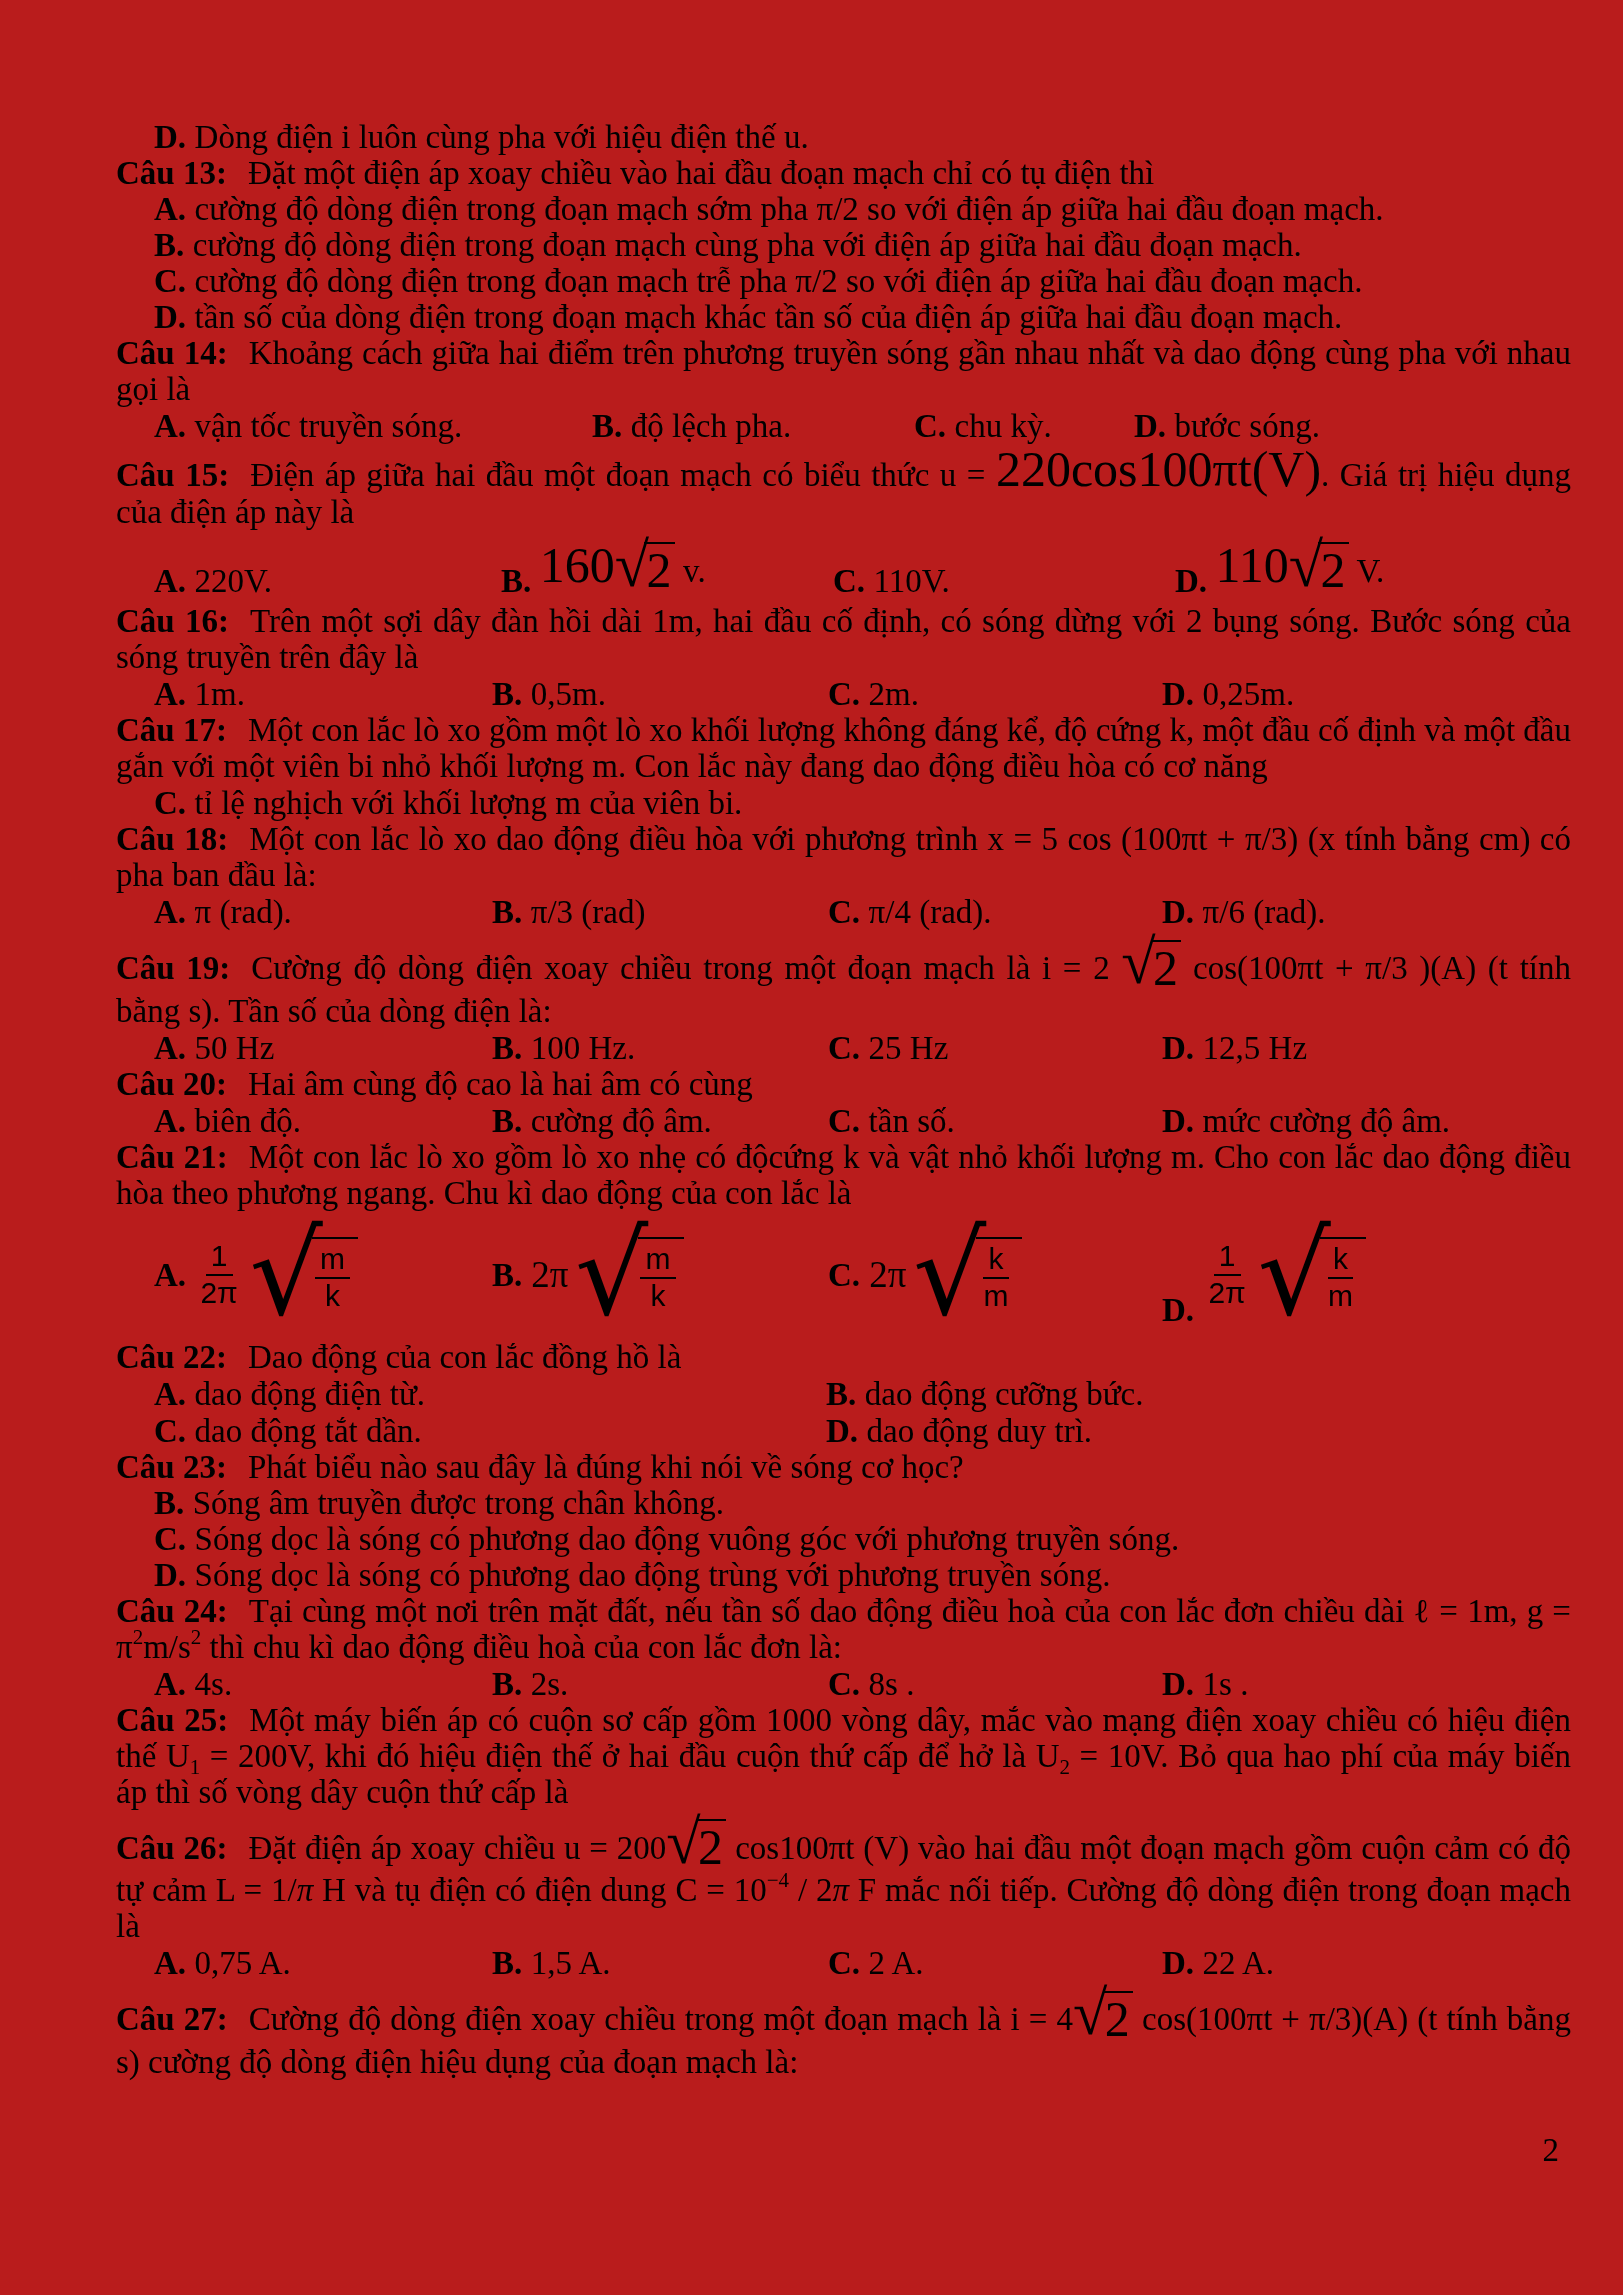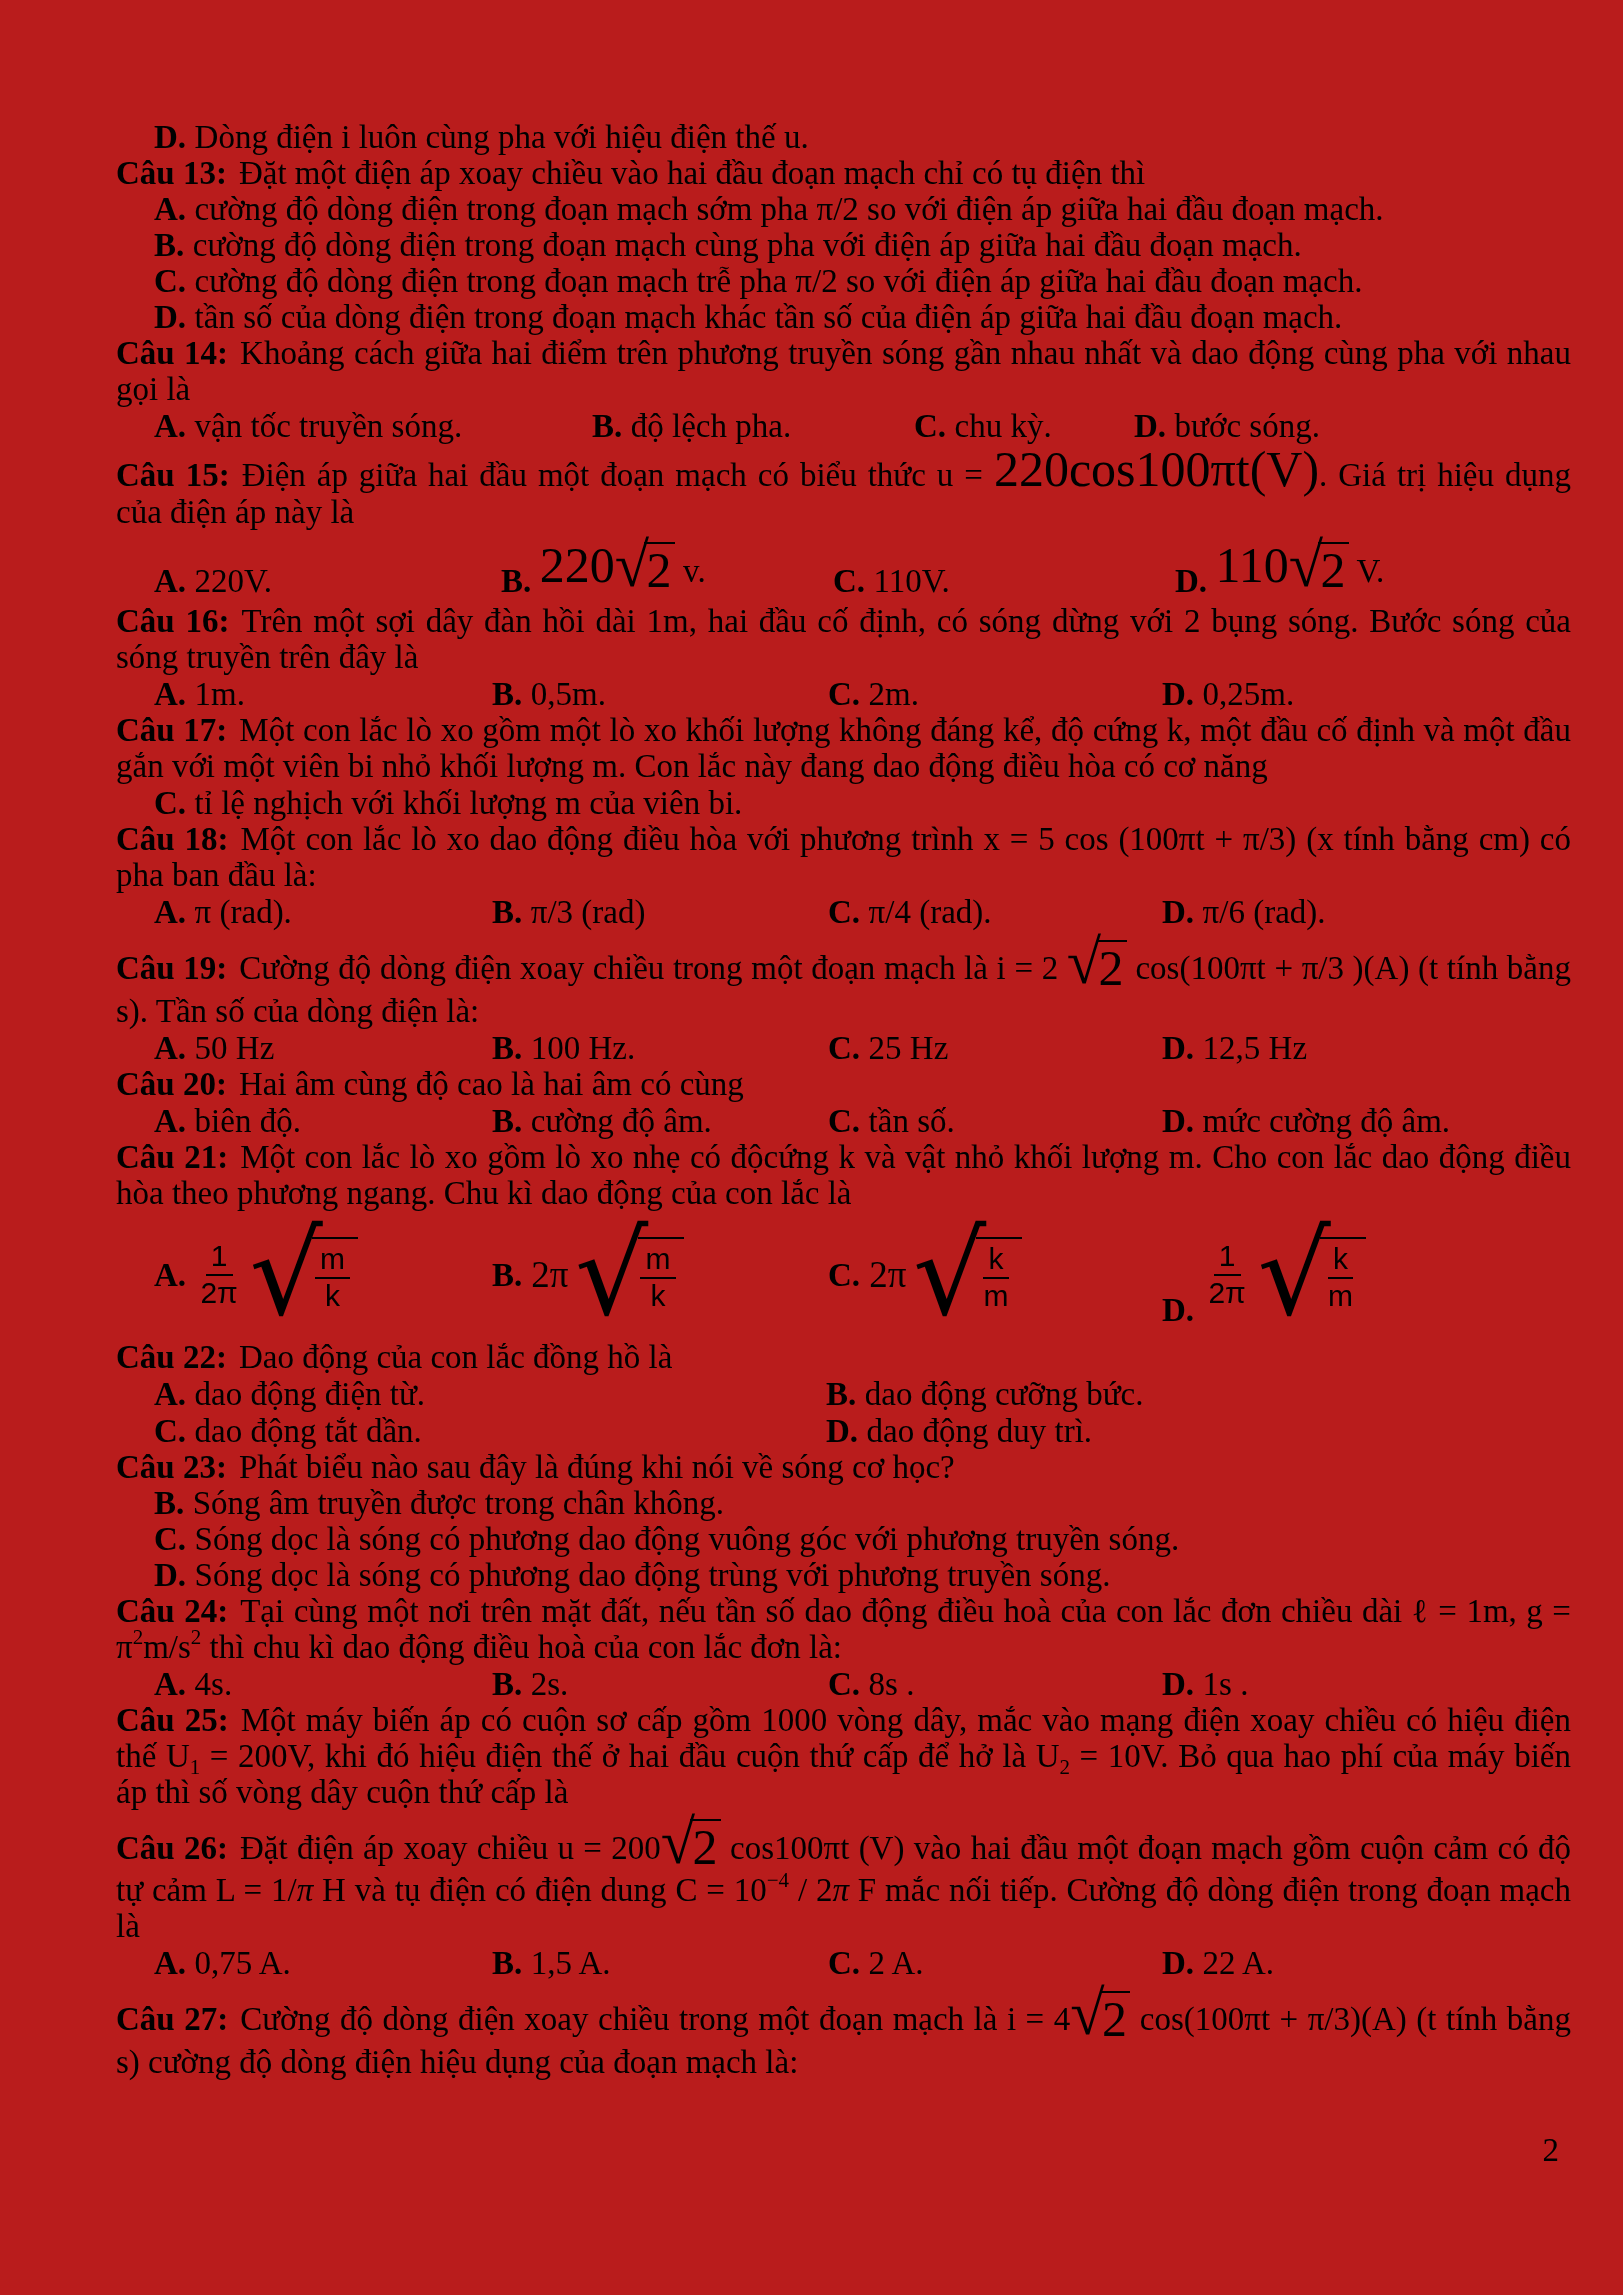--- a/index.html
+++ b/index.html
@@ -5,21 +5,21 @@
   html,body{margin:0;padding:0;background:#ffffff;}
   body{
     width:1623px;height:2295px;
     font-family:"Liberation Serif","DejaVu Serif",serif;
     font-size:33px;line-height:36px;color:#000;
   }
   .page{position:relative;width:1623px;height:2295px;overflow:hidden;background:#b91c1c;}
   .content{position:absolute;left:116px;top:119px;width:1455px;}
   .question{margin:0;}
   .stem{text-align:justify;}
-  .qnum{font-weight:700;margin-right:12px;}
+  .qnum{font-weight:700;margin-right:21px;}
   .olabel{font-weight:700;margin-right:8.5px;}
   .optstack .optline{margin-left:38px;text-align:justify;}
   .optrow{position:relative;}
   .optrow .cell{position:absolute;bottom:0;white-space:nowrap;}
   .grid4,.grid2,.q14{height:37px;}
   .q15{height:73px;}
   .q15 .cell{bottom:3.9px;}
   .q21{height:128px;}
   .q21 .cell{top:0;height:100%;display:flex;align-items:center;gap:6.5px;}
   .q21 .olabel{margin-right:2.6px;}
@@ -78,21 +78,21 @@
           <span class="cell c0"><b class="olabel">A.</b>vận tốc truyền sóng.</span>
           <span class="cell c1"><b class="olabel">B.</b>độ lệch pha.</span>
           <span class="cell c2"><b class="olabel">C.</b>chu kỳ.</span>
           <span class="cell c3"><b class="olabel">D.</b>bước sóng.</span>
         </div>
       </div>
       <div class="question">
         <div class="stem"><b class="qnum">Câu 15:</b>Điện áp giữa hai đầu một đoạn mạch có biểu thức u = <span class="mbig">220cos100πt(V)</span>. Giá trị hiệu dụng của điện áp này là</div>
         <div class="optrow q15">
           <span class="cell c0"><b class="olabel">A.</b>220V.</span>
-          <span class="cell c1"><b class="olabel">B.</b><span class="raised"><span class="mbig">220</span><span class="sq mbig">
+          <span class="cell c1"><b class="olabel">B.</b><span class="raised"><span class="mbig">160</span><span class="sq mbig">
                 <span class="sqs">√</span>
                 <span class="sqb">2</span>
               </span> v.</span></span>
           <span class="cell c2"><b class="olabel">C.</b>110V.</span>
           <span class="cell c3"><b class="olabel">D.</b><span class="raised"><span class="mbig">110</span><span class="sq mbig">
                 <span class="sqs">√</span>
                 <span class="sqb">2</span>
               </span> V.</span></span>
         </div>
       </div>

